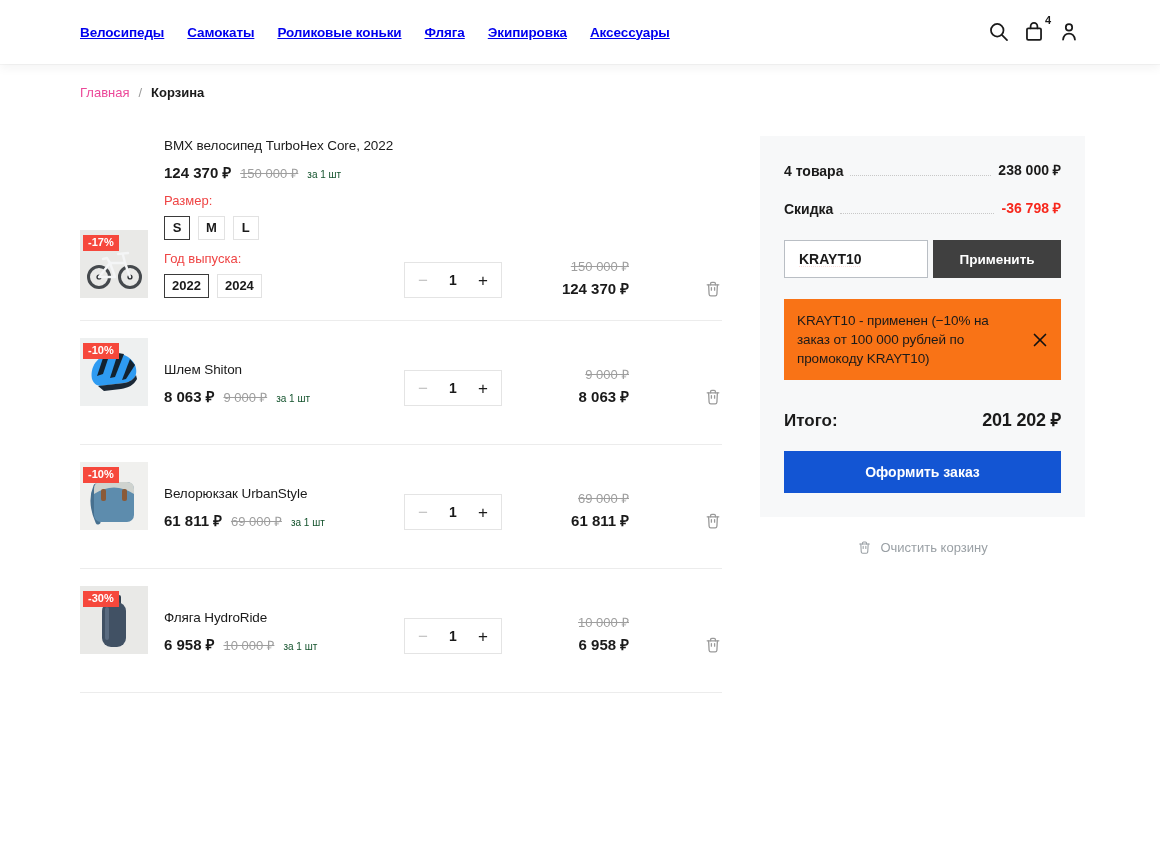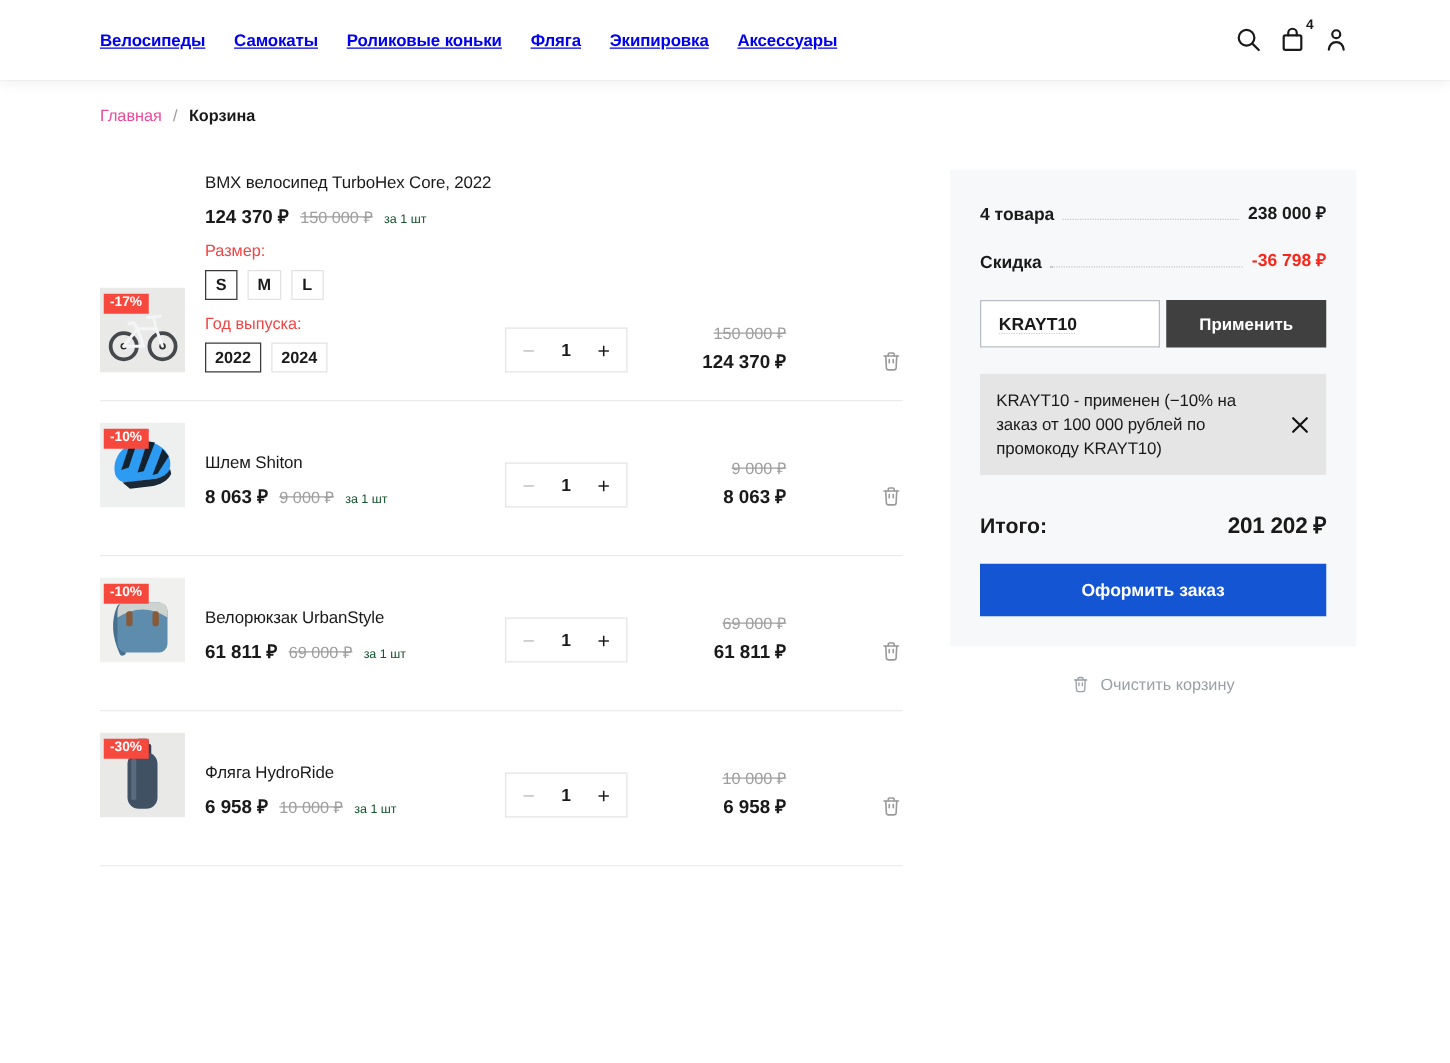--- a/index.html
+++ b/index.html
@@ -83,21 +83,21 @@
   .promo-input {
     flex:1; height:38px; min-width:0; background:#fff; border:1px solid #b9bec4;
     padding:0 14px; font-family:inherit; font-size:14px; font-weight:700; color:#1a1a1a;
     text-decoration:underline dotted #e24d3f; text-underline-offset:3px;
   }
   .apply-btn {
     width:128px; height:38px; background:#404040; color:#fff;
     font-size:13.5px; font-weight:700;
   }
   .notice {
-    margin-top:21px; background:#e5e5e5; padding:12px 13px;
+    margin-top:21px; background:#f97316; padding:12px 13px;
     display:flex; align-items:center; gap:23px;
   }
   .notice-text { flex:1; font-size:13.5px; line-height:19px; letter-spacing:-.1px; }
   .close-btn { width:16px; height:16px; color:#111; flex-shrink:0; }
   .close-btn svg { width:16px; height:16px; stroke-width:1.5; }
   .total-row { margin-top:27px; display:flex; justify-content:space-between; align-items:baseline; }
   .total-label { font-size:17px; font-weight:800; }
   .total-value { font-size:18px; font-weight:800; letter-spacing:-.2px; }
   .checkout-btn {
     margin-top:20px; width:100%; height:42px; background:#1355D3; color:#fff;

